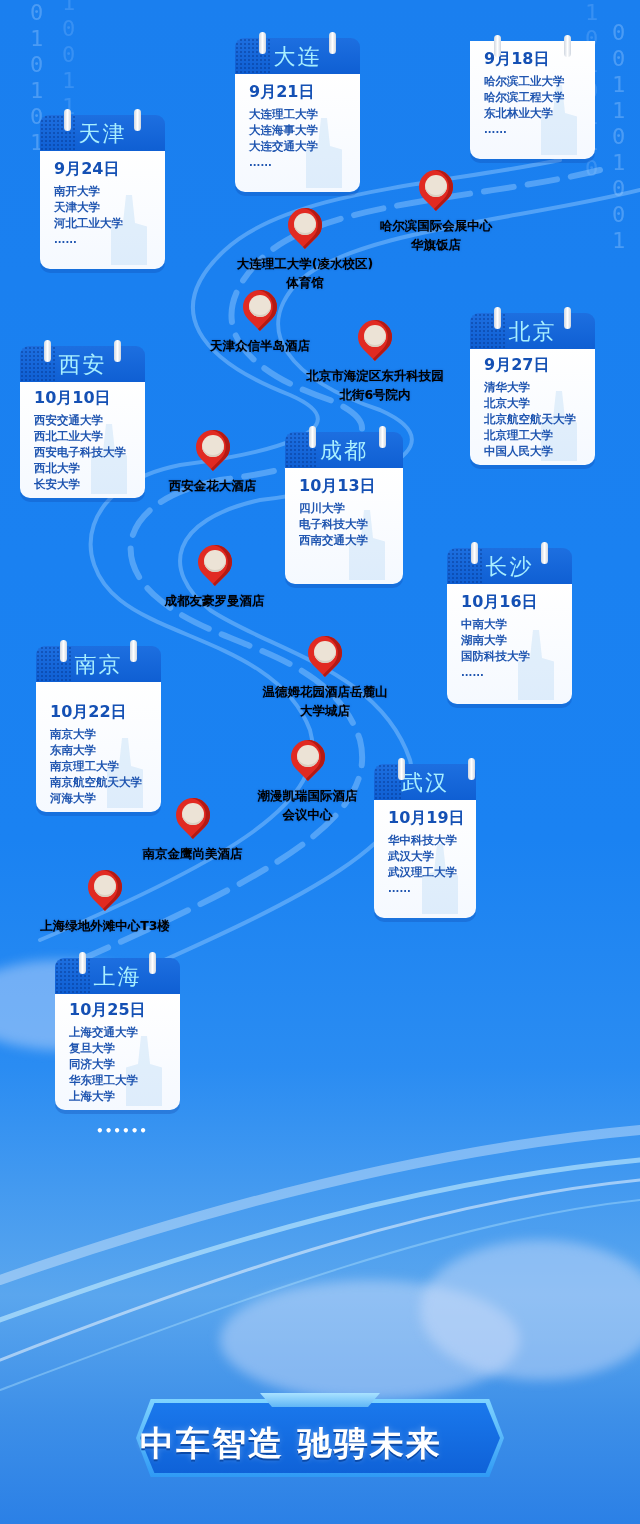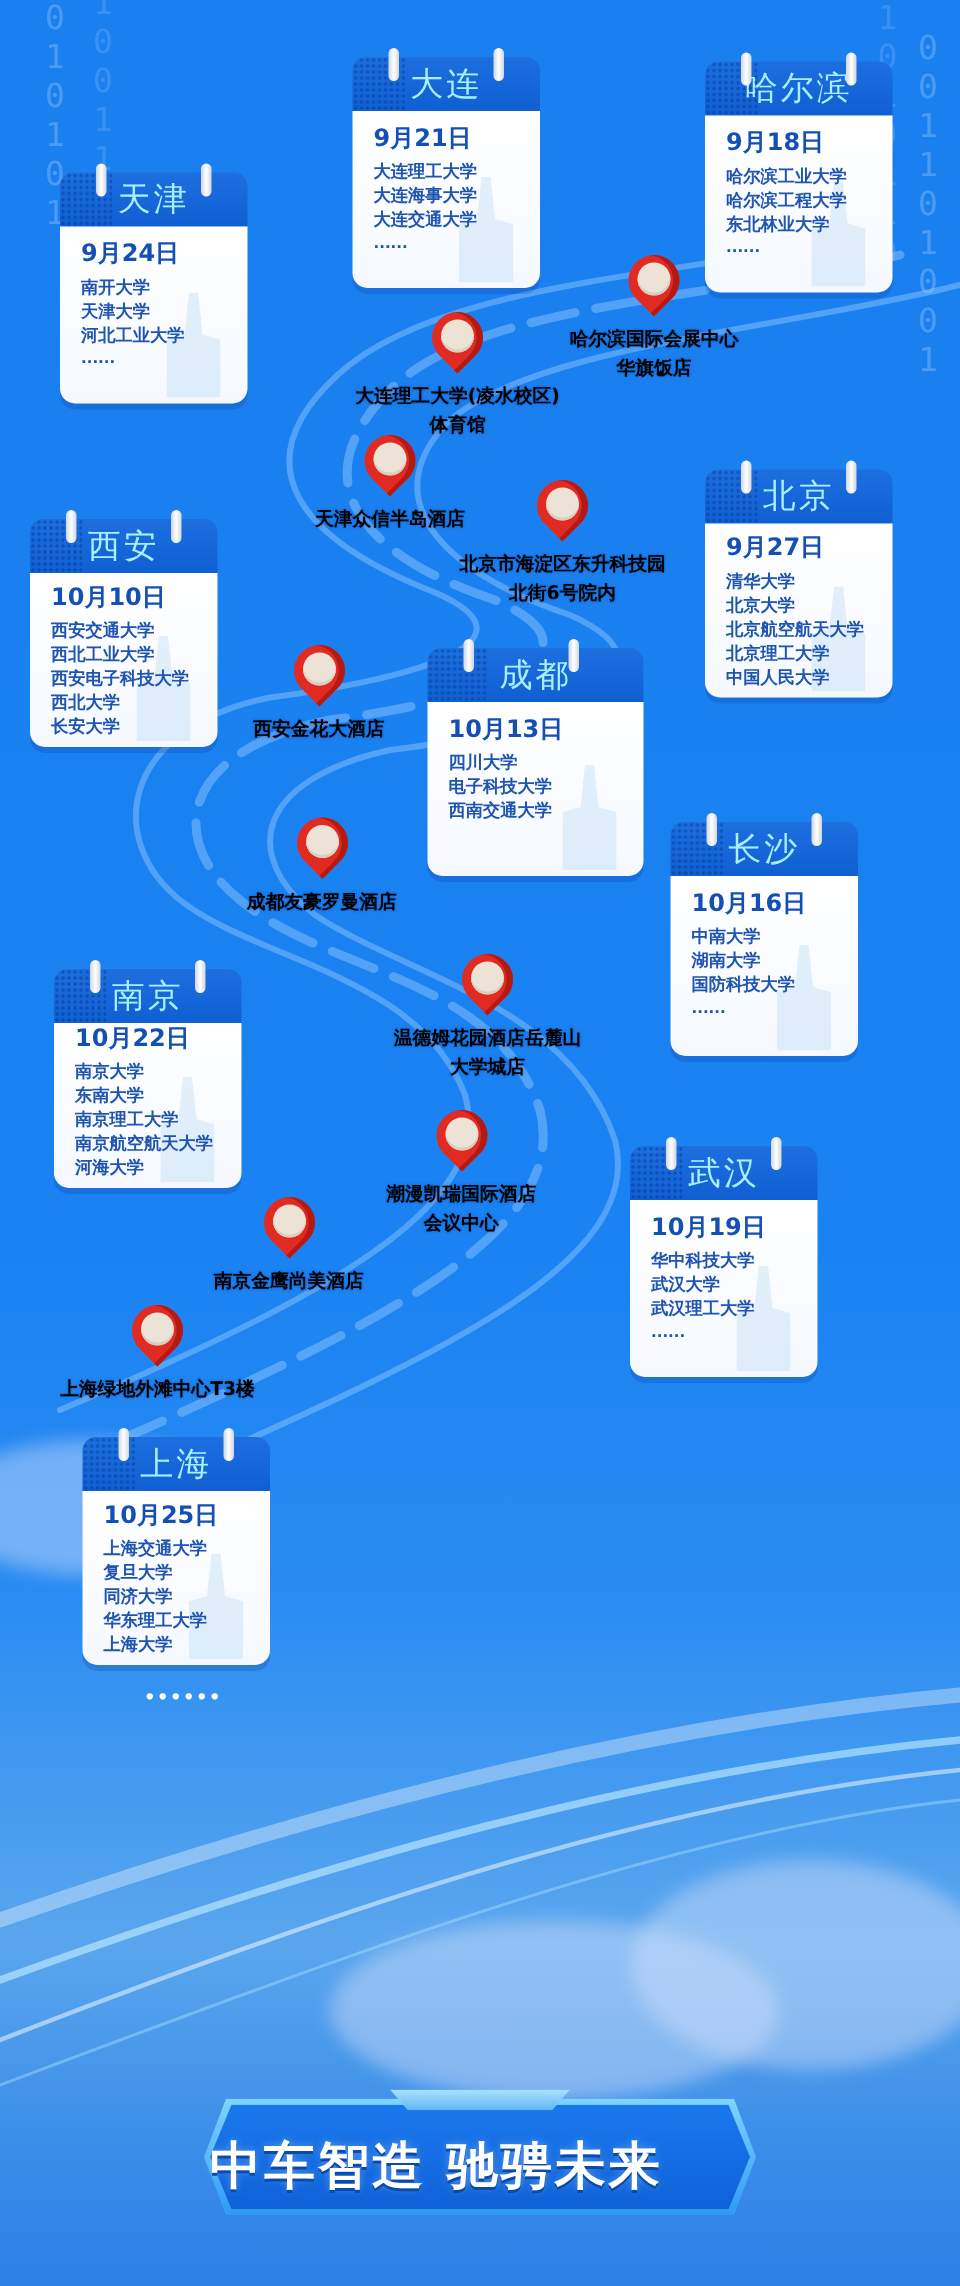--- a/index.html
+++ b/index.html
@@ -139,21 +139,20 @@
     <div class="uni">大连理工大学</div>
     <div class="uni">大连海事大学</div>
     <div class="uni">大连交通大学</div>
     <div class="more">......</div>
   </div>
 </div>
 
 <div class="card" style="left:470px; top:41px; width:125px;">
   <span class="pin" style="left:24px;"></span>
   <span class="pin" style="left:94px;"></span>
-  <div class="head">哈尔滨</div>
   <div class="body" style="height:100px;">
     <div class="landmark"></div>
     <div class="date">9月18日</div>
     <div class="uni">哈尔滨工业大学</div>
     <div class="uni">哈尔滨工程大学</div>
     <div class="uni">东北林业大学</div>
     <div class="more">......</div>
   </div>
 </div>
 
@@ -182,21 +181,21 @@
     <div class="date">10月10日</div>
     <div class="uni">西安交通大学</div>
     <div class="uni">西北工业大学</div>
     <div class="uni">西安电子科技大学</div>
     <div class="uni">西北大学</div>
     <div class="uni">长安大学</div>
     <div class="more" style="line-height:8px;">......</div>
   </div>
 </div>
 
-<div class="card" style="left:285px; top:432px; width:144px;">
+<div class="card" style="left:285px; top:432px; width:118px;">
   <span class="pin" style="left:24px;"></span>
   <span class="pin" style="left:94px;"></span>
   <div class="head">成都</div>
   <div class="body" style="height:98px;">
     <div class="landmark"></div>
     <div class="date">10月13日</div>
     <div class="uni">四川大学</div>
     <div class="uni">电子科技大学</div>
     <div class="uni">西南交通大学</div>
   </div>
@@ -213,33 +212,33 @@
     <div class="uni">湖南大学</div>
     <div class="uni">国防科技大学</div>
     <div class="more">......</div>
   </div>
 </div>
 
 <div class="card" style="left:36px; top:646px; width:125px;">
   <span class="pin" style="left:24px;"></span>
   <span class="pin" style="left:94px;"></span>
   <div class="head">南京</div>
-  <div class="body" style="height:100px; padding-top:0;">
+  <div class="body" style="height:100px; padding-top:20px;">
     <div class="landmark"></div>
     <div class="date">10月22日</div>
     <div class="uni">南京大学</div>
     <div class="uni">东南大学</div>
     <div class="uni">南京理工大学</div>
     <div class="uni">南京航空航天大学</div>
     <div class="uni">河海大学</div>
     <div class="more" style="line-height:8px;">......</div>
   </div>
 </div>
 
-<div class="card" style="left:374px; top:764px; width:125px;margin-left:46px;">
+<div class="card" style="left:374px; top:764px; width:102px;">
   <span class="pin" style="left:24px;"></span>
   <span class="pin" style="left:94px;"></span>
   <div class="head">武汉</div>
   <div class="body" style="height:100px;">
     <div class="landmark"></div>
     <div class="date">10月19日</div>
     <div class="uni">华中科技大学</div>
     <div class="uni">武汉大学</div>
     <div class="uni">武汉理工大学</div>
     <div class="more">......</div>

